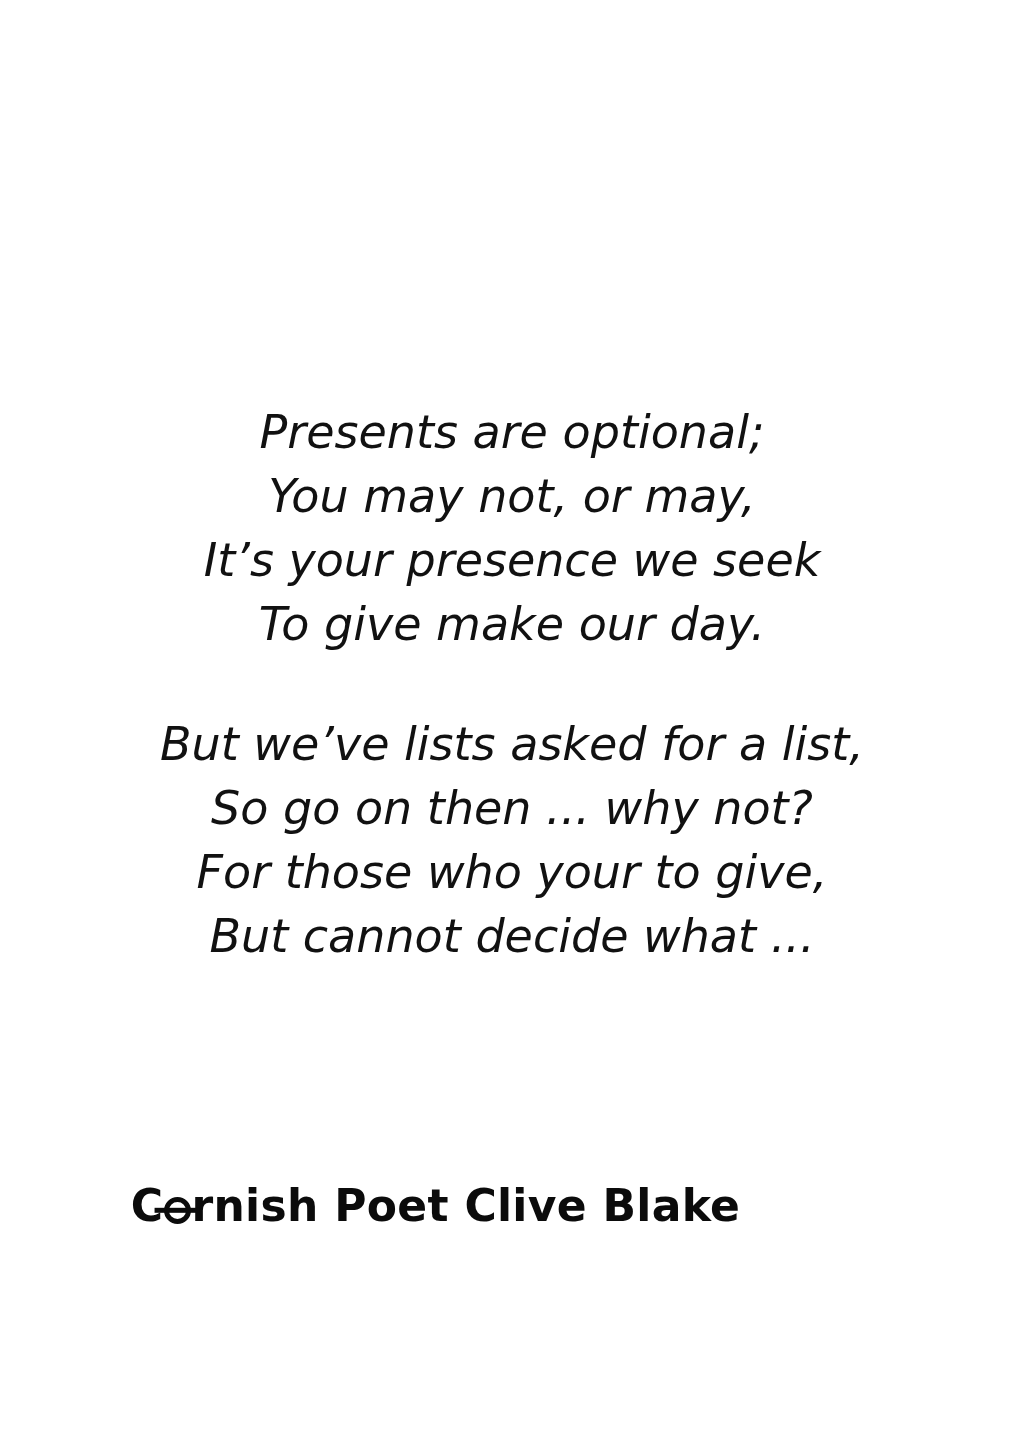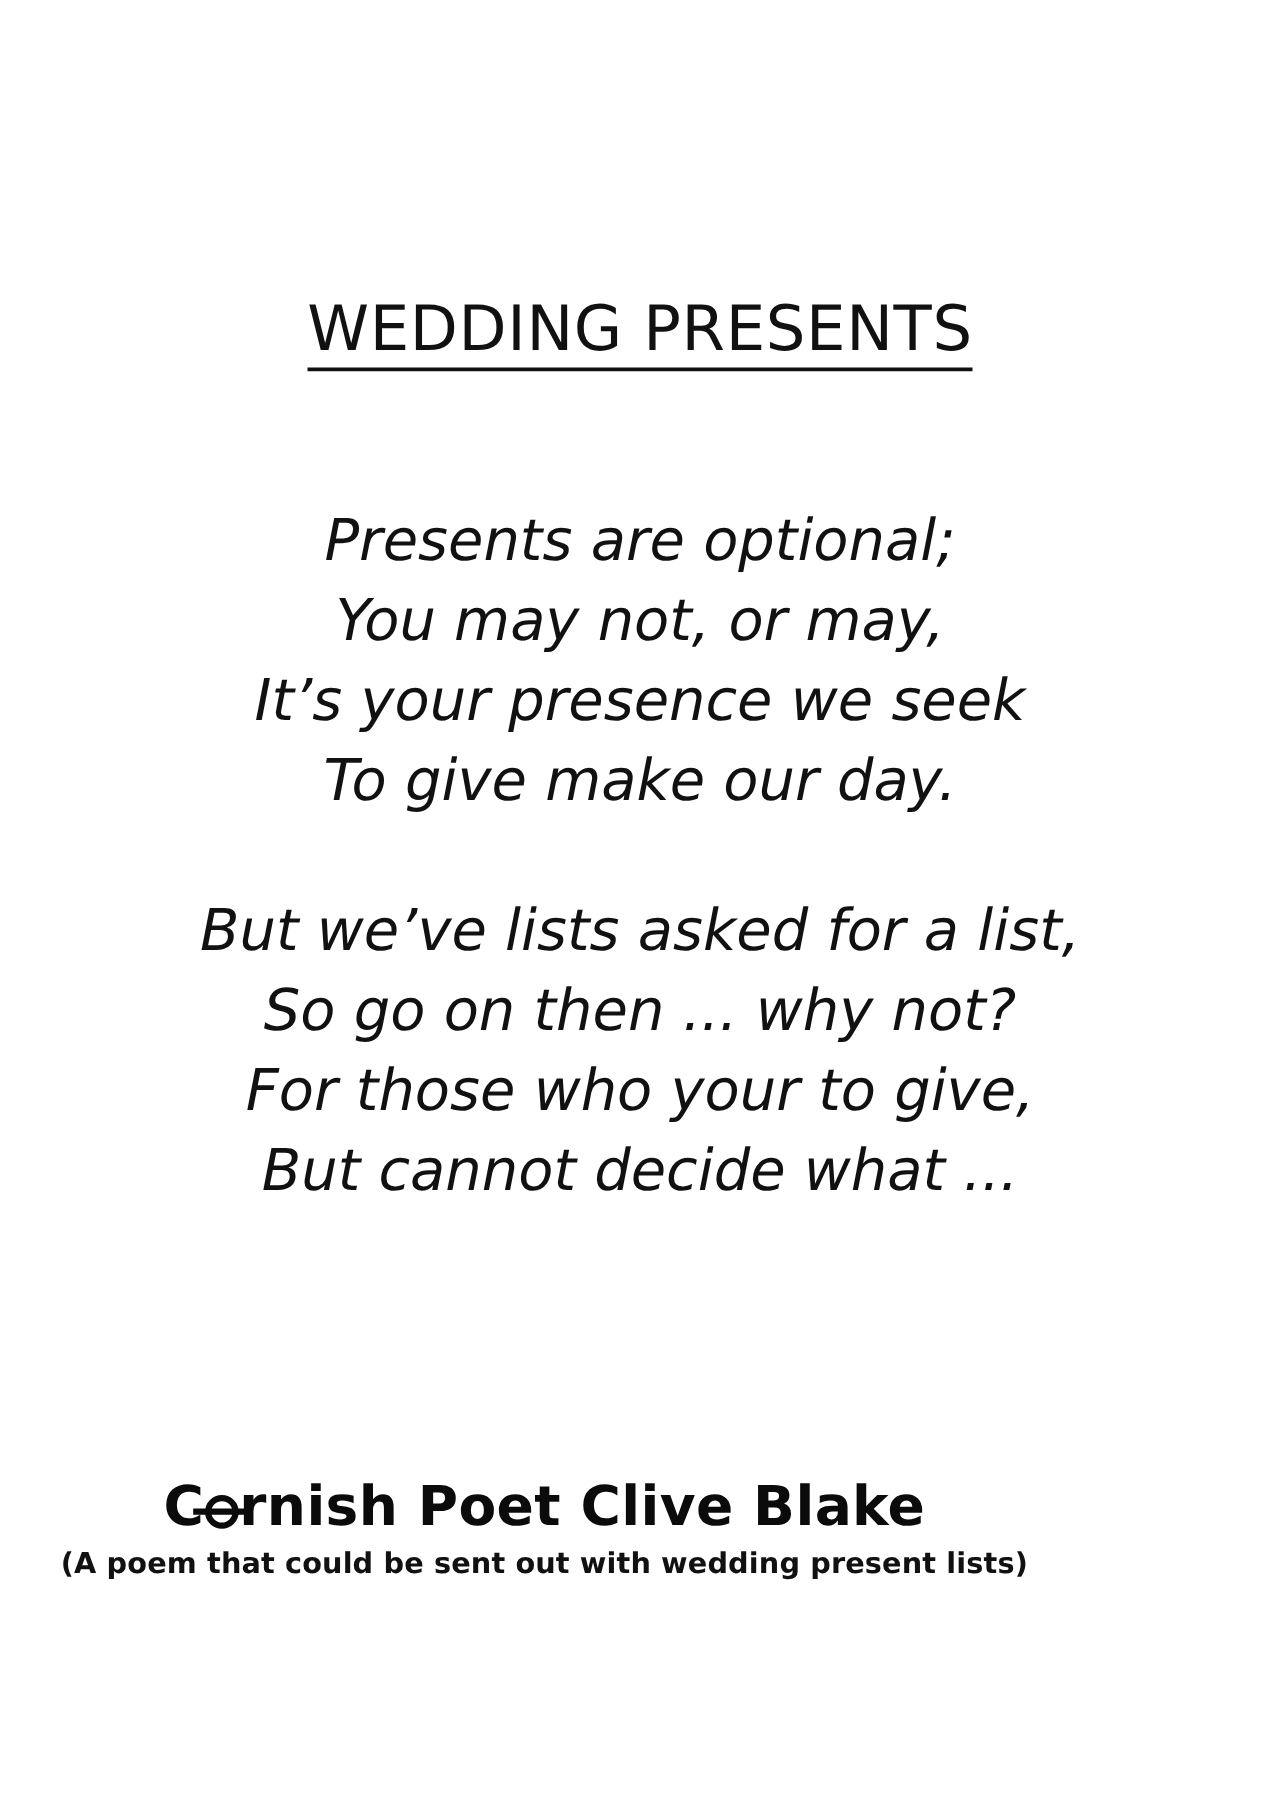--- a/index.html
+++ b/index.html
@@ -111,23 +111,20 @@
     font-weight: 700;
     color: #111111;
     letter-spacing: 0.1px;
   }
 </style>
 </head>
 <body>
 
 <div class="page">
 
-  <div class="poem-title">
-    <span>WEDDING PRESENTS</span>
-  </div>
 
   <div class="stanzas">
 
     <div class="stanza">
       <div class="line">Presents are optional;</div>
       <div class="line">You may not, or may,</div>
       <div class="line">It’s your presence we seek</div>
       <div class="line">To give make our day.</div>
     </div>
 
@@ -135,16 +132,15 @@
       <div class="line">But we’ve lists asked for a list,</div>
       <div class="line">So go on then ... why not?</div>
       <div class="line">For those who your to give,</div>
       <div class="line">But cannot decide what ...</div>
     </div>
 
   </div>
 
   <div class="footer">
     <div class="byline"><span>C</span><span class="o-glyph"></span><span>rnish Poet  Clive Blake</span></div>
-    <div class="note">(A poem that could be sent out with wedding present lists)</div>
   </div>
 
 </div>
 
 </body></html>

